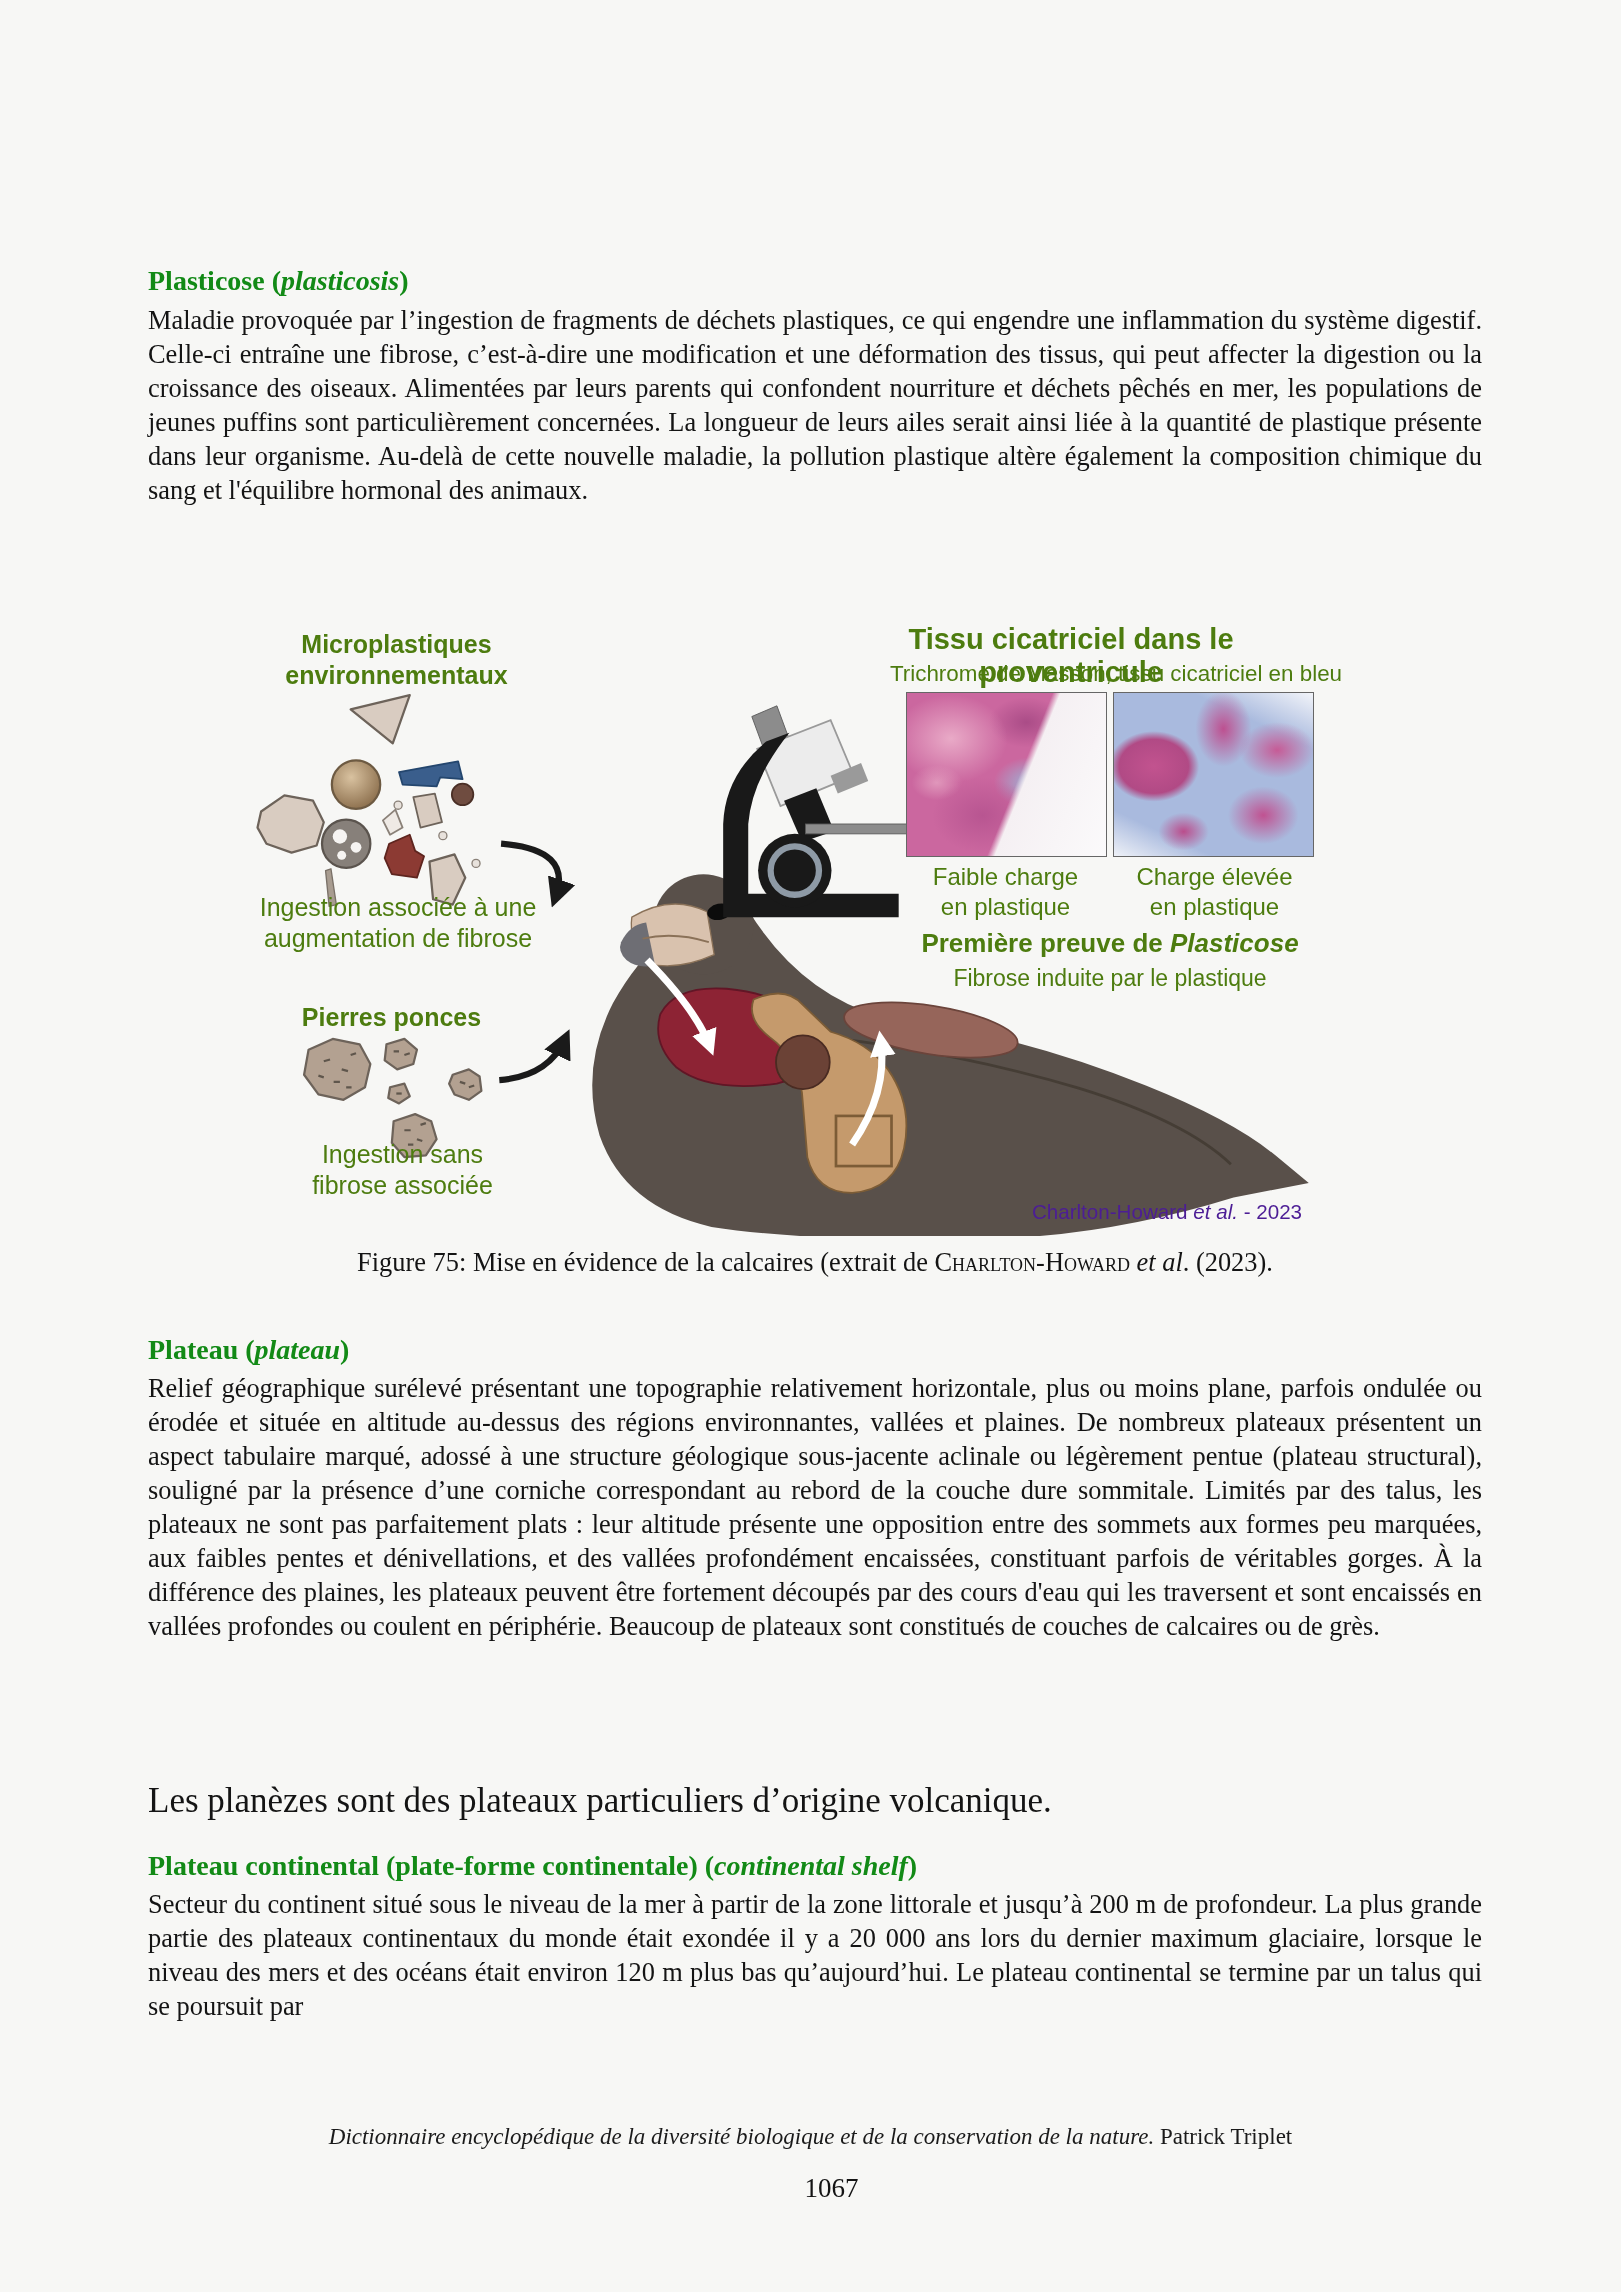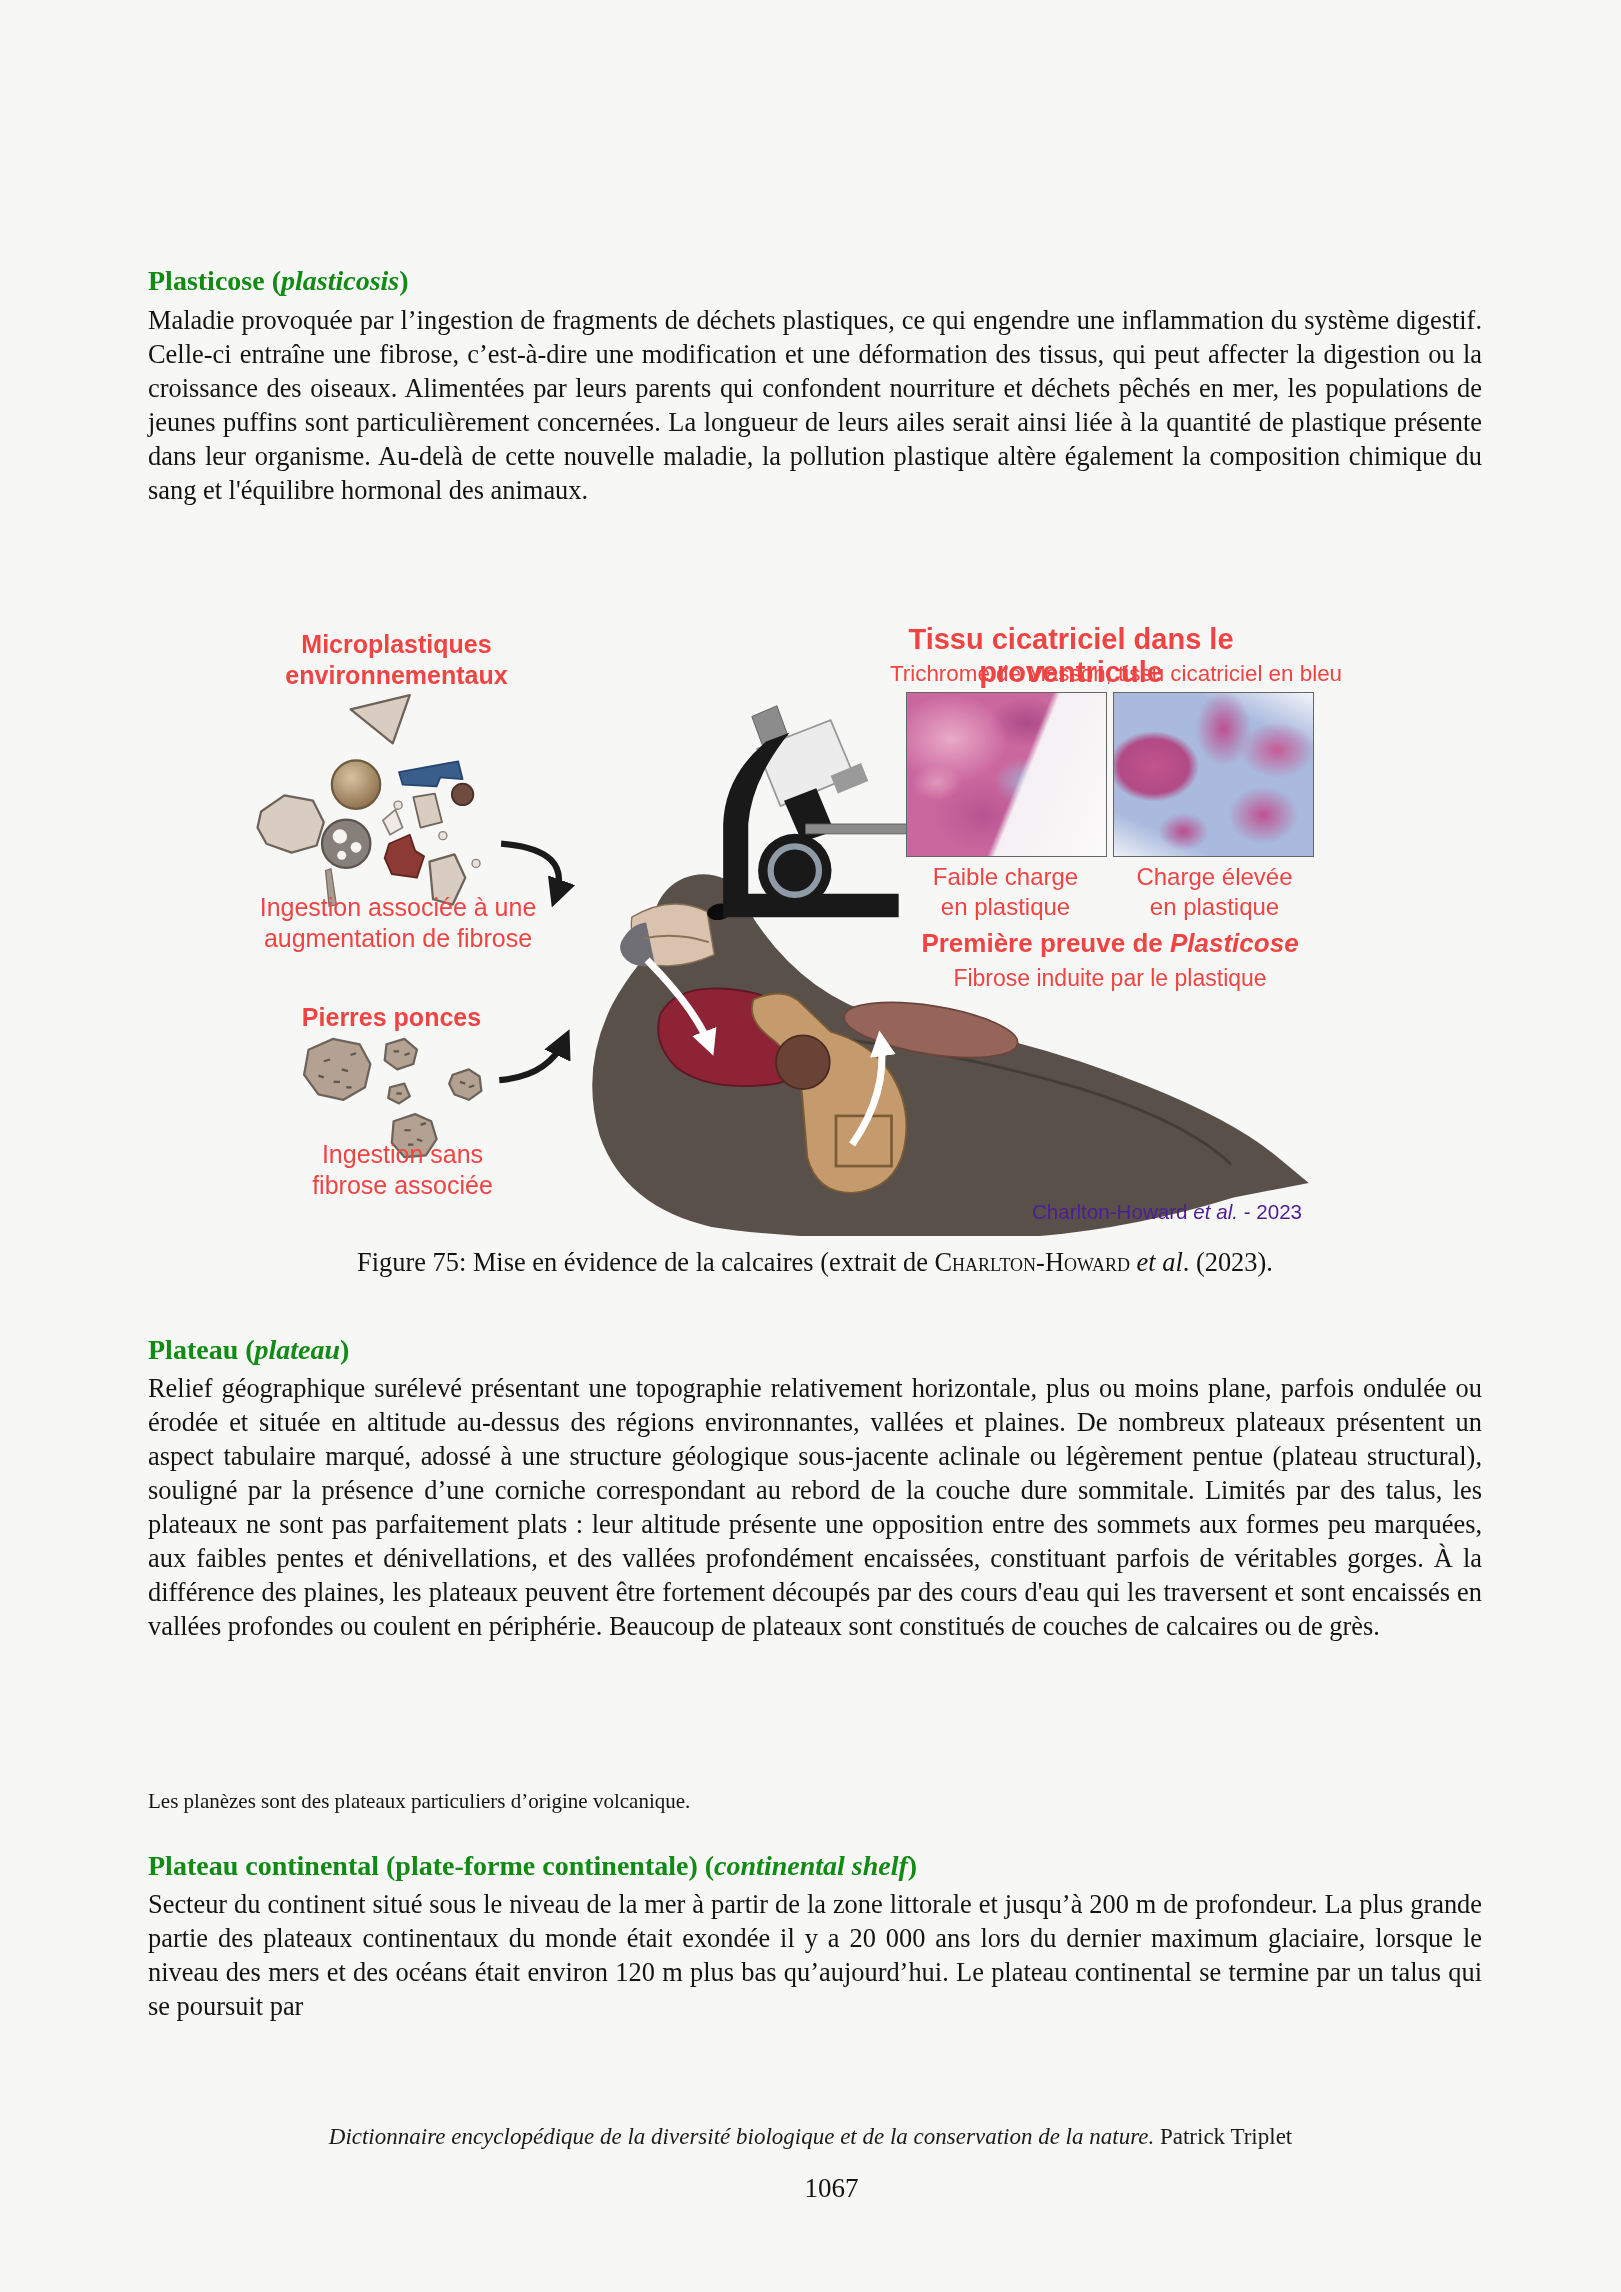--- a/index.html
+++ b/index.html
@@ -13,40 +13,40 @@
   .entry-head{
     left:148px;width:1334px;
     font-size:28px;font-weight:bold;color:#128a16;line-height:32px;
   }
   .entry-head .it{font-style:italic;}
   .body-par{
     left:148px;width:1334px;
     font-size:26.4px;line-height:34px;text-align:justify;
   }
   .note-par{
-    left:148px;width:1334px;font-size:21px;line-height:34px;
+    left:148px;width:1334px;font-size:35px;line-height:34px;
   }
   .caption{
     left:148px;width:1334px;text-align:center;font-size:26.4px;
   }
   .caption .sc{font-variant:small-caps;}
   .caption .it{font-style:italic;}
   .footer{
     left:0;width:1621px;text-align:center;font-size:23px;color:#1a1a1a;
   }
   .footer .it{font-style:italic;}
   .pagenum{
     left:0;width:1621px;text-align:center;font-size:27px;
   }
   
   #figure{left:125px;top:609px;width:1379px;height:627px;}
   #figure svg{position:absolute;left:0;top:0;}
   .fig-label{
     position:absolute;font-family:"Liberation Sans", sans-serif;
-    color:#ef4444;text-align:center;white-space:pre-line;
+    color:#4d7c0f;text-align:center;white-space:pre-line;
   }
   .fl-bold{font-weight:bold;}
   .histo{
     position:absolute;width:201px;height:165px;border:1.8px solid #666;
     box-sizing:border-box;
   }
   .histo-left{
     background-color:#cb679f;
     background-image:
       linear-gradient(112deg, rgba(245,240,243,0) 55%, #f5f0f3 58%, #fbfafb 100%),

